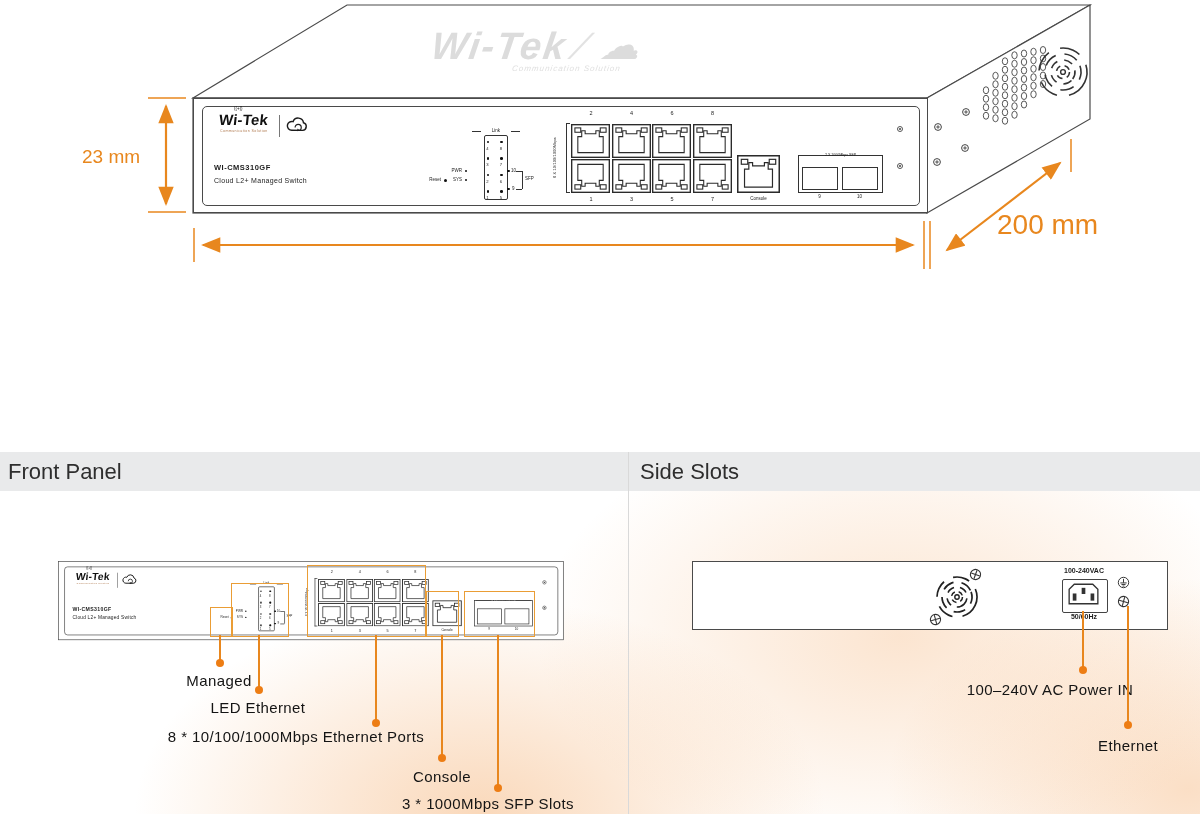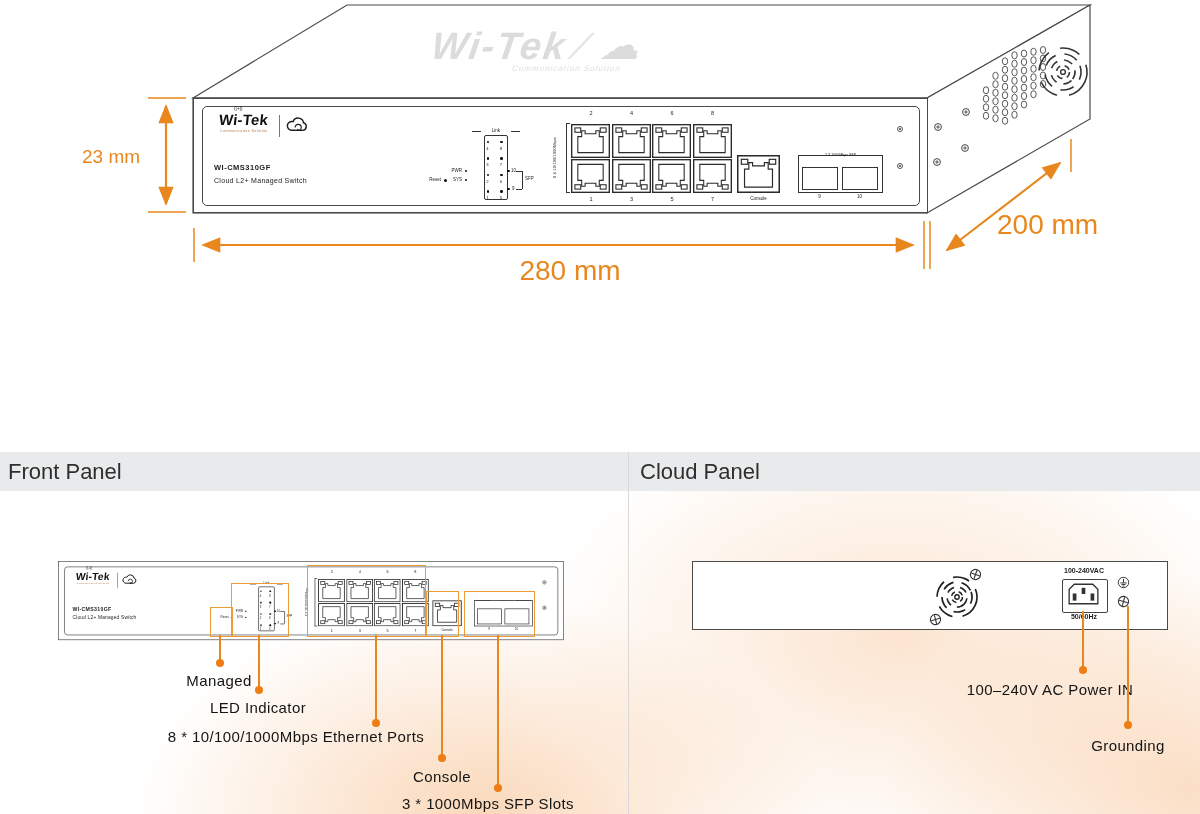--- a/index.html
+++ b/index.html
@@ -330,27 +330,26 @@
   <div class="sfp-slot" style="left:647.5px;"></div>
   <div class="pf-t ctr" style="left:607px;top:95px;width:37px;font-size:4.5px;">9</div>
   <div class="pf-t ctr" style="left:647px;top:95px;width:37px;font-size:4.5px;">10</div>
 
   <div class="screw-ring" style="left:703px;top:27px;"></div>
   <div class="screw-ring" style="left:703px;top:64px;"></div>
 </div>
 </div>
 
   <div class="dim" style="left:82px;top:146px;font-size:19px;">23 mm</div>
-  <div class="dim ctr" style="left:480px;top:255px;width:180px;font-size:28px;">280 mm</div>
   <div class="dim" style="left:997px;top:209px;font-size:28px;">200 mm</div>
 
   <div class="bg-tint"></div>
   <div class="band"></div>
   <div class="band-title" style="left:8px;">Front Panel</div>
-  <div class="band-title" style="left:640px;">Cloud Panel</div>
+  <div class="band-title" style="left:640px;">Side Slots</div>
   <div class="divider"></div>
 
   <div class="abs small-wrap">
 <div class="panel-face">
   <div class="pf-inner"></div>
 
   <span class="logo-ant">((+))</span>
   <div class="logo-text">Wi-Tek</div>
   <div class="logo-tag">Communication Solution</div>
   <div class="logo-div"></div>
@@ -528,21 +527,21 @@
   <div class="hibox" style="left:307px;top:565px;width:117px;height:70px;"></div>
   <div class="hibox" style="left:426px;top:591px;width:31px;height:44px;"></div>
   <div class="hibox" style="left:464px;top:591px;width:69px;height:44px;"></div>
 
   <div class="cline" style="left:219px;top:635px;height:26px;"></div>
   <div class="cdot" style="left:216px;top:659px;"></div>
   <div class="clabel" style="left:159px;top:672px;width:120px;">Managed</div>
 
   <div class="cline" style="left:258px;top:635px;height:52px;"></div>
   <div class="cdot" style="left:255px;top:686px;"></div>
-  <div class="clabel" style="left:178px;top:699px;width:160px;">LED Indicator</div>
+  <div class="clabel" style="left:178px;top:699px;width:160px;">LED Ethernet</div>
 
   <div class="cline" style="left:375px;top:635px;height:85px;"></div>
   <div class="cdot" style="left:372px;top:719px;"></div>
   <div class="clabel" style="left:146px;top:728px;width:300px;">8 * 10/100/1000Mbps Ethernet Ports</div>
 
   <div class="cline" style="left:441px;top:635px;height:120px;"></div>
   <div class="cdot" style="left:438px;top:754px;"></div>
   <div class="clabel" style="left:382px;top:768px;width:120px;">Console</div>
 
   <div class="cline" style="left:497px;top:635px;height:150px;"></div>
@@ -600,15 +599,15 @@
       </g>
     </svg>
   </div>
 
   <div class="cline" style="left:1082px;top:611px;height:56px;"></div>
   <div class="cdot" style="left:1079px;top:666px;"></div>
   <div class="clabel" style="left:930px;top:681px;width:240px;">100–240V AC Power IN</div>
 
   <div class="cline" style="left:1127px;top:606px;height:116px;"></div>
   <div class="cdot" style="left:1124px;top:721px;"></div>
-  <div class="clabel" style="left:1058px;top:737px;width:140px;">Grounding</div>
+  <div class="clabel" style="left:1058px;top:737px;width:140px;">Ethernet</div>
 
 </div>
 
 </body></html>

